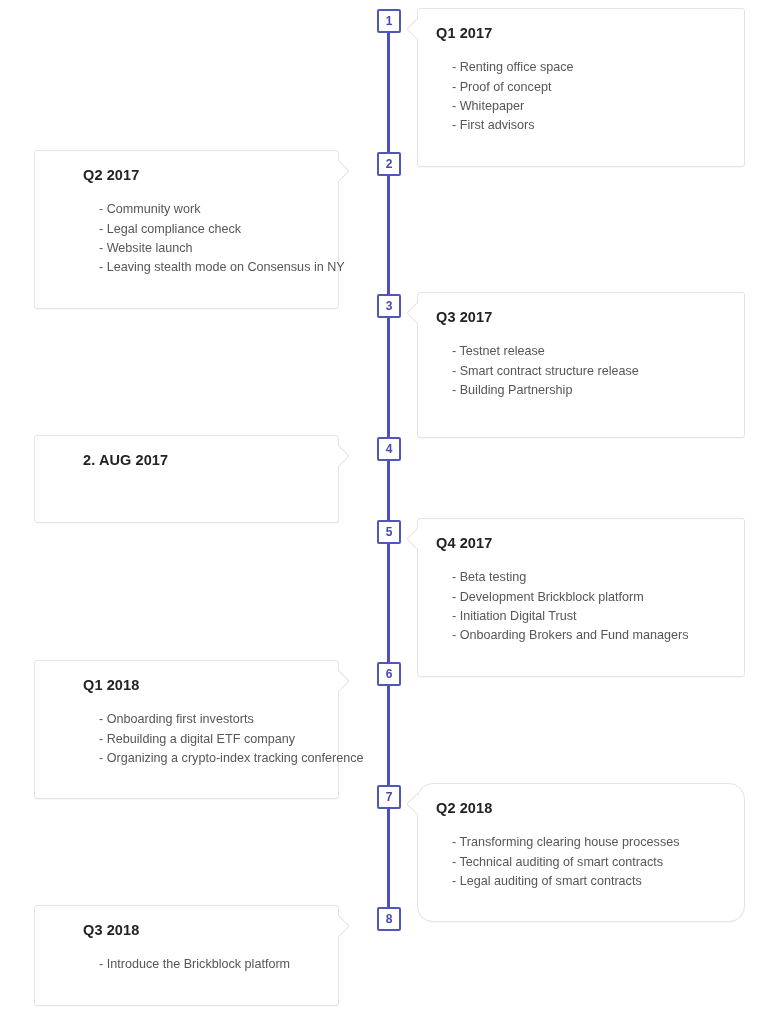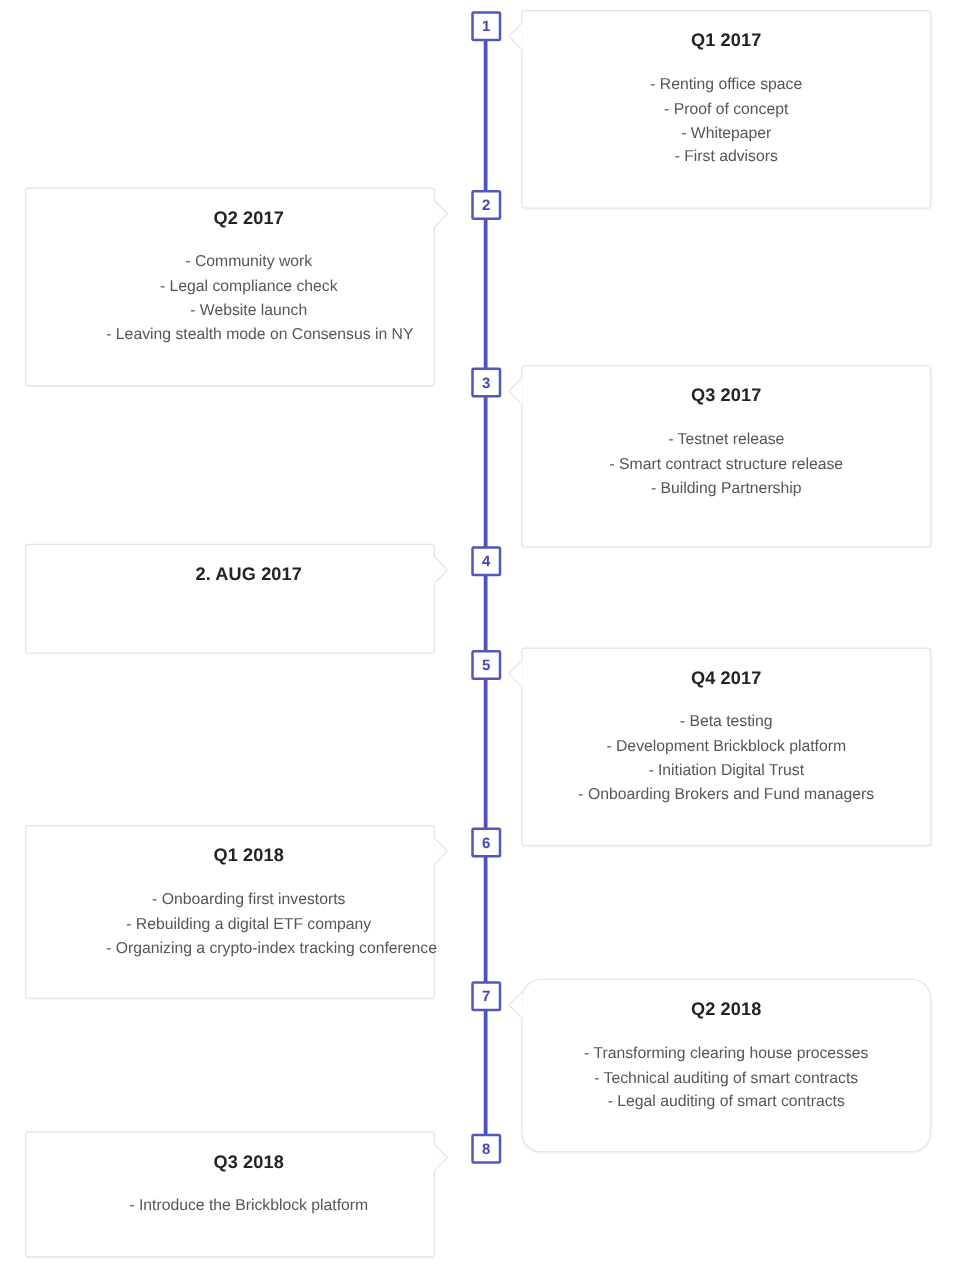--- a/index.html
+++ b/index.html
@@ -14,21 +14,20 @@
     position: relative;
     font-family: "Liberation Sans", "DejaVu Sans", sans-serif;
     -webkit-font-smoothing: antialiased;
     overflow: hidden;
   }
 
   #timeline-root {
     position: relative;
     width: 768px;
     height: 1011px;
-    text-align: center;
   }
 
   
   .spine {
     position: absolute;
     left: 387px;
     width: 3px;
     background: #4c51bf;
     z-index: 1;
   }
@@ -58,21 +57,21 @@
   .card {
     position: absolute;
     box-sizing: border-box;
     background: #ffffff;
     border: 1px solid #e4e4e6;
     border-radius: 3px;
     z-index: 2;
     padding: 16px 18px 14px 18px;
     box-shadow: 0 1px 1px rgba(0,0,0,0.03);
   }
-  .card.left  { left: 20px;  width: 328px; padding-left: 48px; }
+  .card.left  { left: 34px;  width: 305px; padding-left: 48px; }
   .card.right { left: 417px; width: 328px; }
 
   
   .notch {
     position: absolute;
     top: 8px;
     width: 11px;
     height: 22px;
     overflow: hidden;
     z-index: 3;

